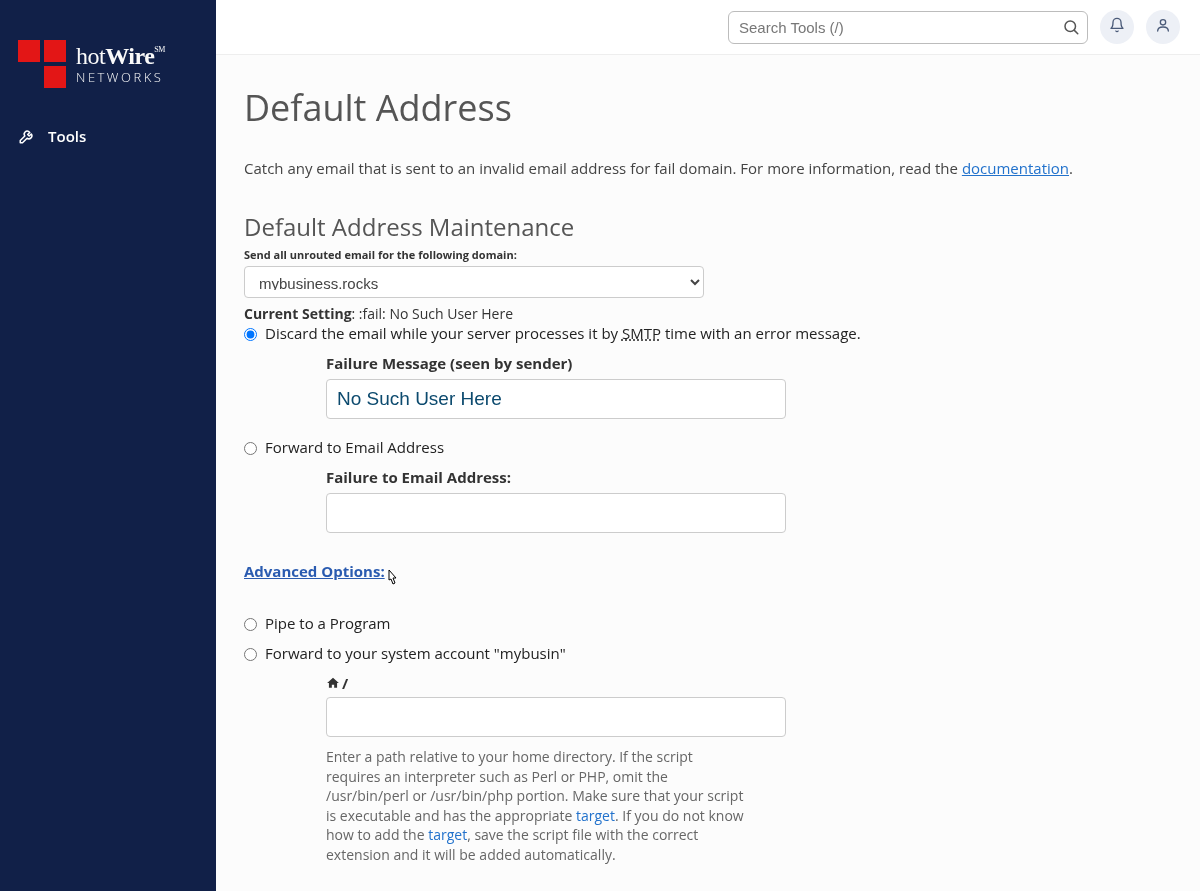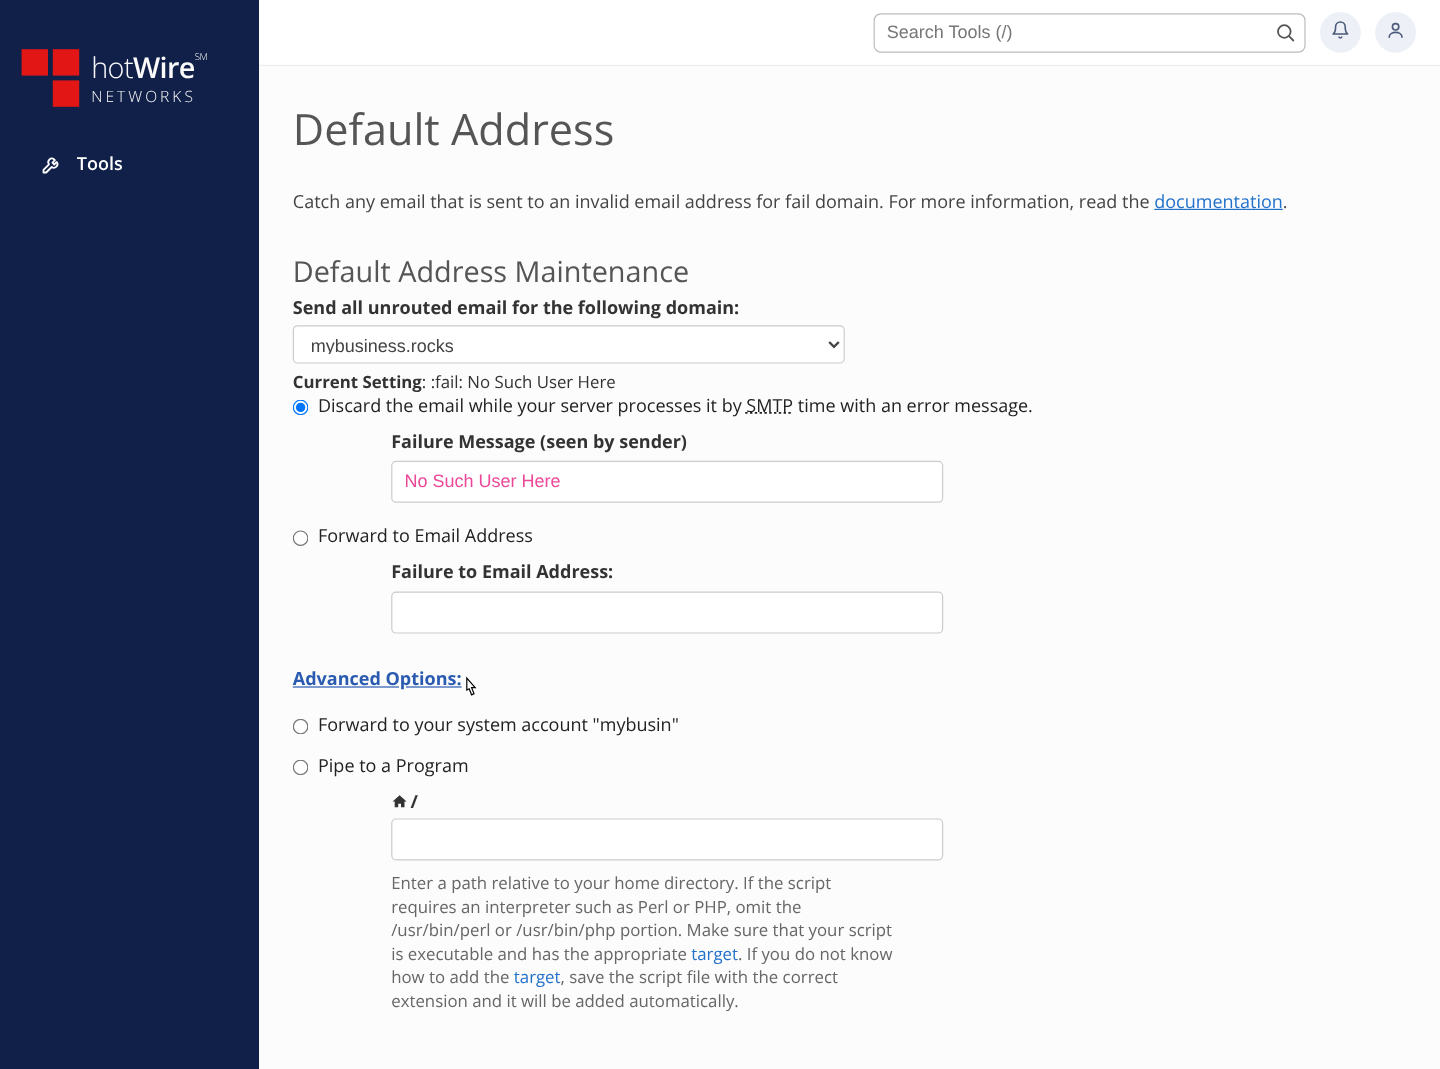--- a/index.html
+++ b/index.html
@@ -24,28 +24,28 @@
     grid-template-columns: repeat(2, 22px);
     grid-template-rows: repeat(2, 22px);
     gap: 4px;
     margin-right: 10px;
     flex-shrink: 0;
   }
   .logo-squares div { width: 22px; height: 22px; }
   .logo-squares .red { background: #e31616; }
   .logo-squares .blank { background: transparent; }
   .logo-text { color: #fafafa; }
-  .logo-line1 { font-size: 24px; font-weight: 300; letter-spacing: -0.5px; }
+  .logo-line1 { font-size: 24px; font-weight: 300; letter-spacing: -0.5px; font-family: Liberation Serif, serif; }
   .logo-line1 .b { font-weight: 600; }
   .logo-line2 { font-size: 13px; letter-spacing: 2.5px; font-weight: 300; margin-top: -2px; }
   .logo-sm { font-size: 8px; vertical-align: top; position: relative; top: 2px; }
   .nav-item {
     display: flex;
     align-items: center;
-    padding: 8px 34px;
+    padding: 8px 18px;
     font-size: 15px;
     font-weight: 600;
     color: #fff;
     cursor: pointer;
   }
   .nav-item .icon { margin-right: 12px; display: inline-flex; }
   .main-col { flex: 1; display: flex; flex-direction: column; background: #f8f8f8; }
   .topbar {
     background: #fff;
     border-bottom: 1px solid #eee;
@@ -101,21 +101,21 @@
   }
   .intro a, .content a { color: #2272cc; text-decoration: underline; cursor: pointer; }
   h2 {
     font-size: 24px;
     font-weight: 400;
     color: #555;
     margin-bottom: 4px;
   }
   label.block-label, .bold-label {
     font-weight: 700;
-    font-size: 15px;
+    font-size: 11px;
     display: block;
     margin-bottom: 4px;
   }
   select.domain {
     width: 460px;
     padding: 7px 10px;
     border: 1px solid #ccc;
     border-radius: 4px;
     font-size: 15px;
     color: #444;
@@ -137,22 +137,22 @@
     flex-shrink: 0;
   }
   .radio-label { font-size: 15px; color: #222; }
   .smtp { text-decoration: underline dotted; }
   .indent-block { margin-left: 82px; margin-top: 8px; margin-bottom: 18px; max-width: 500px; }
   .indent-block input[type="text"] {
     width: 460px;
     padding: 8px 10px;
     border: 1px solid #ccc;
     border-radius: 4px;
-    font-size: 15px;
-    color: #ec4899;
+    font-size: 19px;
+    color: #0c4a6e;
   }
   .indent-block .sub-label { font-weight: 700; margin-bottom: 6px; }
   .adv-link {
     color: #2a5bb0;
     font-weight: 700;
     text-decoration: underline;
     display: inline-block;
     margin: 10px 0 18px 0;
     cursor: pointer;
     position: relative;
@@ -285,29 +285,29 @@
       <span class="adv-link">
         <span>Advanced Options:</span>
         <span class="cursor-hand">
           <svg width="20" height="24" viewBox="0 0 20 24" fill="#fff" stroke="#000" stroke-width="1">
             <path d="M6 3 v10 l2-1 2 5 2-1 -2-5 3 0 z"></path>
           </svg>
         </span>
       </span>
 
       
+      <div class="radio-row" style="margin-top:14px;">
+        <input type="radio" name="opt" style="">
+        <span class="radio-label">Pipe to a Program</span>
+      </div>
+
+      
       <div class="radio-row">
         <input type="radio" name="opt" style="">
         <span class="radio-label">Forward to your system account "mybusin"</span>
-      </div>
-
-      
-      <div class="radio-row" style="margin-top:14px;">
-        <input type="radio" name="opt" style="">
-        <span class="radio-label">Pipe to a Program</span>
       </div>
       <div class="indent-block">
         <div class="pipe-prefix">
           <span class="home">
             <svg width="14" height="14" viewBox="0 0 24 24" fill="#333">
                 <path d="M12 3 L2 12 h3 v8 h5 v-5 h4 v5 h5 v-8 h3 z"></path>
               </svg>
           </span>
           <span>/</span>
         </div>

